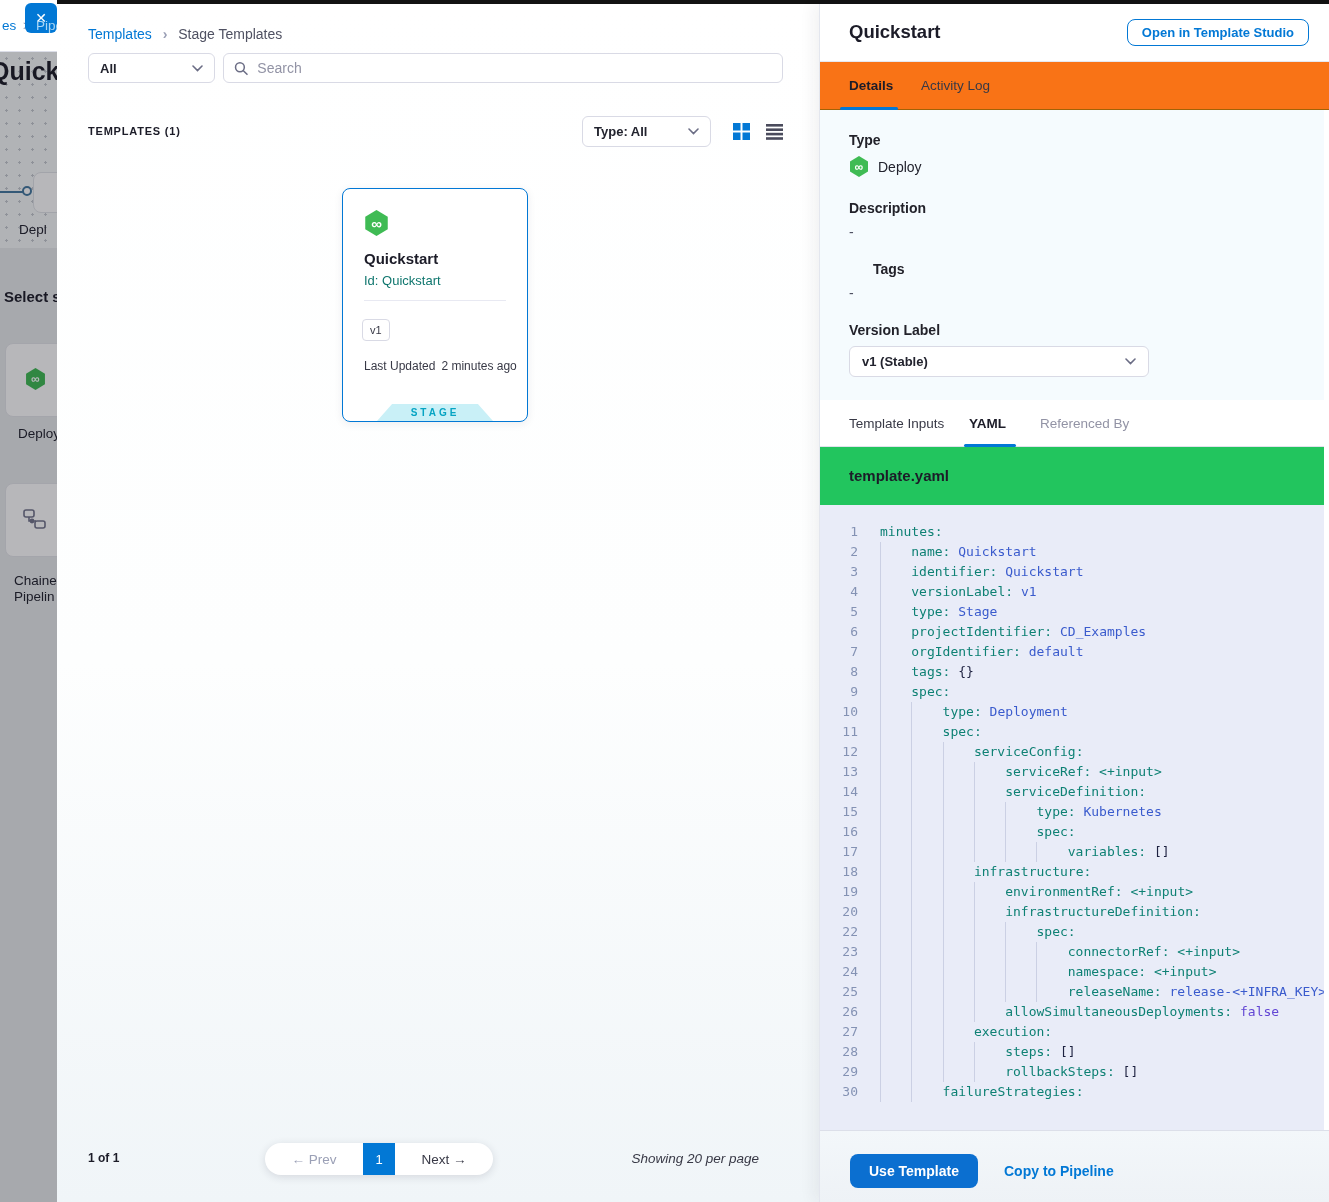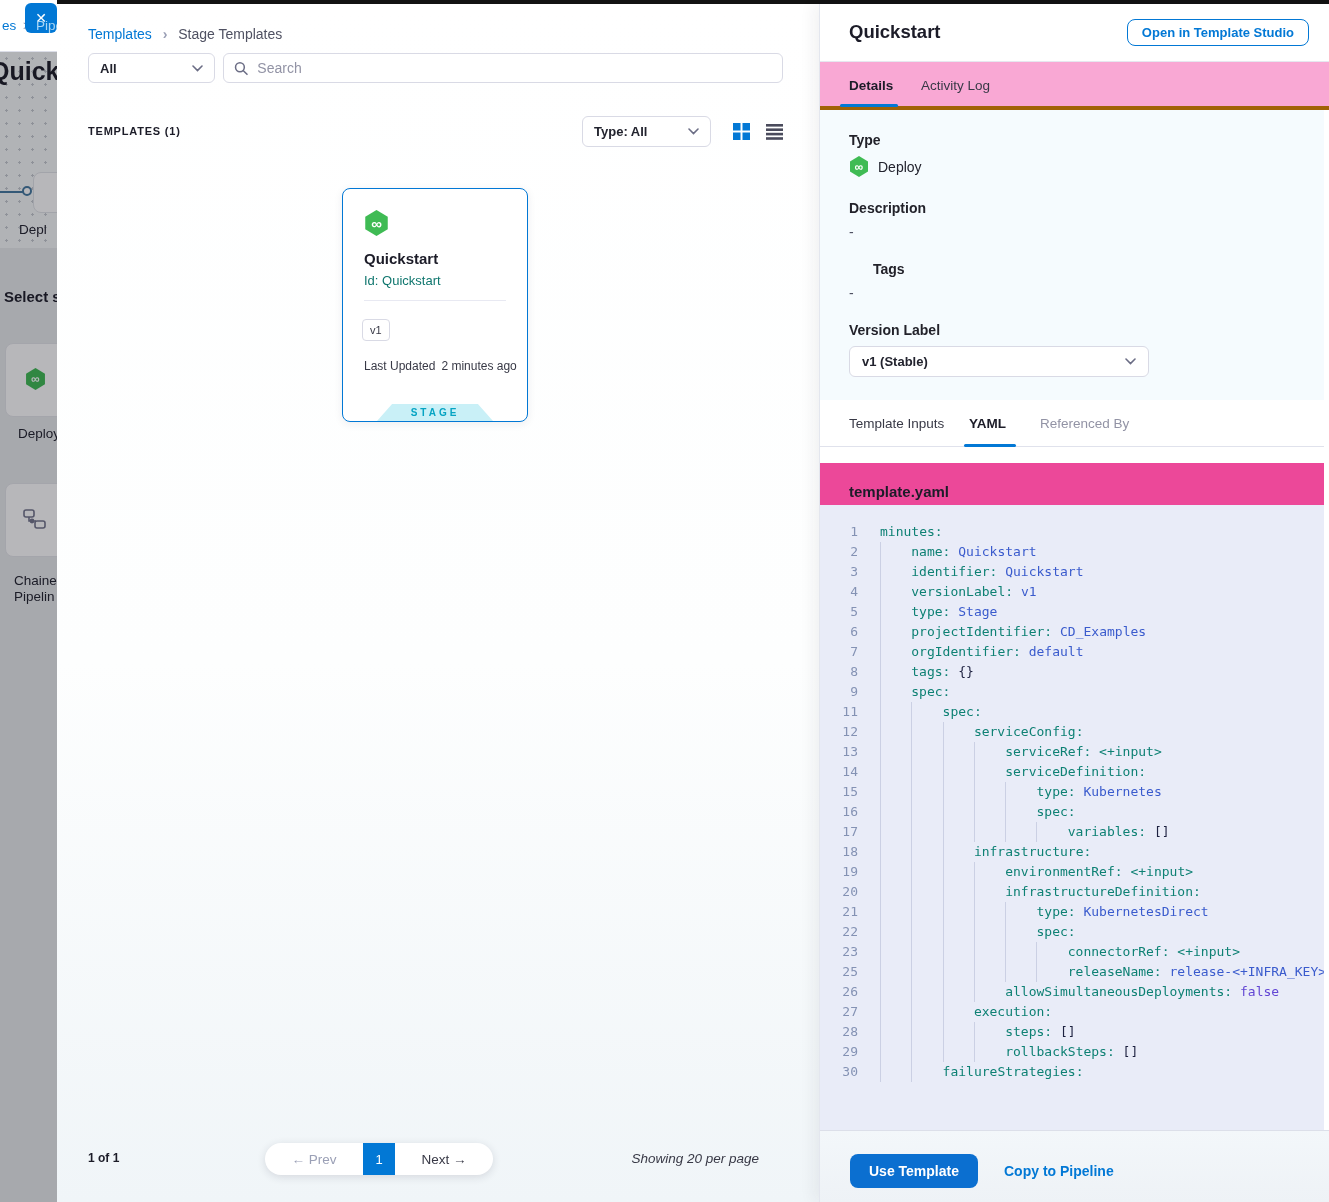--- a/index.html
+++ b/index.html
@@ -87,40 +87,40 @@
   .showing { position:absolute; right:60px; top:1147px; font-size:13.5px; color:#383946;font-style:italic; }
 
   
   .rpanel { position:absolute; left:819px; top:4px; width:510px; height:1198px; background:#fff;
     border-left:1px solid #e3e6ee; box-shadow:-6px 0 14px rgba(30,30,50,.06); }
   .rp-header { position:absolute; left:0; top:0; width:100%; height:58px; border-bottom:1px solid #e6e8f0; background:#fff; }
   .rp-title { position:absolute; left:29px; top:17px; font-size:18.5px; font-weight:bold; color:#1c1c28; }
   .studio-btn { position:absolute; right:20px; top:15px; height:27px; padding:0 14px; background:#fff;
     border:1.5px solid var(--accent-blue,#0278d5); border-radius:8px; color:var(--accent-blue,#0278d5);
     font-size:13px; font-weight:bold; display:flex; align-items:center; font-family:"Liberation Sans",sans-serif; }
-  .rp-tabs { position:absolute; left:0; top:58px; width:100%; height:48px; border-bottom:4px solid #a16207; background:#f9a8d4; }
+  .rp-tabs { position:absolute; left:0; top:58px; width:100%; height:48px; border-bottom:1px solid #a16207; background:#f97316; }
   .tab { position:absolute; top:16px; font-size:13.5px; }
   .tab.active { font-weight:bold; color:#1c1c28; }
   .tab.idle { color:#383946; }
   .tab.muted { color:#9293a5; }
   .tab-underline { position:absolute; bottom:-1px; height:3px; border-radius:2px; background:var(--accent-blue,#0278d5); }
 
   .rp-details { position:absolute; left:0; top:106px; width:100%; height:290px; background:#f5fbfe; }
   .d-label { position:absolute; left:29px; font-size:14px; font-weight:bold; color:#22222a; }
   .d-dash { position:absolute; left:29px; font-size:14px; color:#4f5162; }
   .type-row { position:absolute; left:29px; top:152px; display:flex; align-items:center; }
   .type-row .hex { width:20px; height:21px; }
   .type-row .hex span { font-size:12px; }
   .type-row .tv { margin-left:9px; font-size:14px; color:#22232e; }
   .ver-select { position:absolute; left:29px; top:342px; width:300px; height:31px; background:#fff; border:1px solid #d9dae5;
     border-radius:6px; display:flex; align-items:center; justify-content:space-between; padding:0 12px; }
   .ver-select .lbl { font-size:13px; font-weight:bold; color:#22232e; }
 
   .rp-subtabs { position:absolute; left:0; top:396px; width:100%; height:47px; border-bottom:1px solid #e0e2ec; background:#fff; }
-  .rp-filehead { position:absolute; left:0; top:459px; width:100%; height:58px; background:#ec4899; }
+  .rp-filehead { position:absolute; left:0; top:443px; width:100%; height:58px; background:#22c55e; }
   .file-name { position:absolute; left:29px; top:20px; font-size:15px; font-weight:bold; color:#1c1c28; }
 
   .yaml-block { position:absolute; left:0; top:501px; width:100%; height:625px; background:var(--yaml-bg,#e9ecf8);
     overflow:hidden; padding-top:17px; }
   .yline { display:flex; height:20px; font-family:"DejaVu Sans Mono",monospace; font-size:13px; line-height:20px; white-space:pre; }
   .lnum { width:38px; text-align:right; color:#8492b4; flex:none; }
   .lcode { margin-left:22px; white-space:pre; overflow:hidden; }
   .ig { display:inline-block; width:4ch; height:20px; border-left:1px solid #cbd0e4; vertical-align:top; }
   .ykey { color:var(--yaml-key,#0e8174); }
   .yval.blue { color:var(--yaml-value,#3a5bcd); }
@@ -301,33 +301,34 @@
       <div>
           <div class="yline"><span class="lnum">1</span><span class="lcode"><span class="ykey">minutes:</span></span></div>
           <div class="yline"><span class="lnum">2</span><span class="lcode"><span class="ig"></span><span class="ykey">name:</span> <span class="yval blue">Quickstart</span></span></div>
           <div class="yline"><span class="lnum">3</span><span class="lcode"><span class="ig"></span><span class="ykey">identifier:</span> <span class="yval blue">Quickstart</span></span></div>
           <div class="yline"><span class="lnum">4</span><span class="lcode"><span class="ig"></span><span class="ykey">versionLabel:</span> <span class="yval blue">v1</span></span></div>
           <div class="yline"><span class="lnum">5</span><span class="lcode"><span class="ig"></span><span class="ykey">type:</span> <span class="yval blue">Stage</span></span></div>
           <div class="yline"><span class="lnum">6</span><span class="lcode"><span class="ig"></span><span class="ykey">projectIdentifier:</span> <span class="yval blue">CD_Examples</span></span></div>
           <div class="yline"><span class="lnum">7</span><span class="lcode"><span class="ig"></span><span class="ykey">orgIdentifier:</span> <span class="yval blue">default</span></span></div>
           <div class="yline"><span class="lnum">8</span><span class="lcode"><span class="ig"></span><span class="ykey">tags:</span> <span class="yval plain">{}</span></span></div>
           <div class="yline"><span class="lnum">9</span><span class="lcode"><span class="ig"></span><span class="ykey">spec:</span></span></div>
+          <div class="yline"><span class="lnum">10</span><span class="lcode"><span class="ig"></span><span class="ig"></span><span class="ykey">type:</span> <span class="yval blue">Deployment</span></span></div>
           <div class="yline"><span class="lnum">11</span><span class="lcode"><span class="ig"></span><span class="ig"></span><span class="ykey">spec:</span></span></div>
           <div class="yline"><span class="lnum">12</span><span class="lcode"><span class="ig"></span><span class="ig"></span><span class="ig"></span><span class="ykey">serviceConfig:</span></span></div>
           <div class="yline"><span class="lnum">13</span><span class="lcode"><span class="ig"></span><span class="ig"></span><span class="ig"></span><span class="ig"></span><span class="ykey">serviceRef:</span> <span class="yval teal">&lt;+input&gt;</span></span></div>
           <div class="yline"><span class="lnum">14</span><span class="lcode"><span class="ig"></span><span class="ig"></span><span class="ig"></span><span class="ig"></span><span class="ykey">serviceDefinition:</span></span></div>
           <div class="yline"><span class="lnum">15</span><span class="lcode"><span class="ig"></span><span class="ig"></span><span class="ig"></span><span class="ig"></span><span class="ig"></span><span class="ykey">type:</span> <span class="yval blue">Kubernetes</span></span></div>
           <div class="yline"><span class="lnum">16</span><span class="lcode"><span class="ig"></span><span class="ig"></span><span class="ig"></span><span class="ig"></span><span class="ig"></span><span class="ykey">spec:</span></span></div>
           <div class="yline"><span class="lnum">17</span><span class="lcode"><span class="ig"></span><span class="ig"></span><span class="ig"></span><span class="ig"></span><span class="ig"></span><span class="ig"></span><span class="ykey">variables:</span> <span class="yval plain">[]</span></span></div>
           <div class="yline"><span class="lnum">18</span><span class="lcode"><span class="ig"></span><span class="ig"></span><span class="ig"></span><span class="ykey">infrastructure:</span></span></div>
           <div class="yline"><span class="lnum">19</span><span class="lcode"><span class="ig"></span><span class="ig"></span><span class="ig"></span><span class="ig"></span><span class="ykey">environmentRef:</span> <span class="yval teal">&lt;+input&gt;</span></span></div>
           <div class="yline"><span class="lnum">20</span><span class="lcode"><span class="ig"></span><span class="ig"></span><span class="ig"></span><span class="ig"></span><span class="ykey">infrastructureDefinition:</span></span></div>
-          <div class="yline"><span class="lnum">21</span><span class="lcode"><span class="ig"></span><span class="ig"></span><span class="ig"></span><span class="ig"></span><span class="ig"></span><span class="ykey">type:</span> <span class="yval blue">KubernetesDirect</span></span></div>
           <div class="yline"><span class="lnum">22</span><span class="lcode"><span class="ig"></span><span class="ig"></span><span class="ig"></span><span class="ig"></span><span class="ig"></span><span class="ykey">spec:</span></span></div>
           <div class="yline"><span class="lnum">23</span><span class="lcode"><span class="ig"></span><span class="ig"></span><span class="ig"></span><span class="ig"></span><span class="ig"></span><span class="ig"></span><span class="ykey">connectorRef:</span> <span class="yval teal">&lt;+input&gt;</span></span></div>
+          <div class="yline"><span class="lnum">24</span><span class="lcode"><span class="ig"></span><span class="ig"></span><span class="ig"></span><span class="ig"></span><span class="ig"></span><span class="ig"></span><span class="ykey">namespace:</span> <span class="yval teal">&lt;+input&gt;</span></span></div>
           <div class="yline"><span class="lnum">25</span><span class="lcode"><span class="ig"></span><span class="ig"></span><span class="ig"></span><span class="ig"></span><span class="ig"></span><span class="ig"></span><span class="ykey">releaseName:</span> <span class="yval blue">release-&lt;+INFRA_KEY&gt;</span></span></div>
           <div class="yline"><span class="lnum">26</span><span class="lcode"><span class="ig"></span><span class="ig"></span><span class="ig"></span><span class="ig"></span><span class="ykey">allowSimultaneousDeployments:</span> <span class="yval violet">false</span></span></div>
           <div class="yline"><span class="lnum">27</span><span class="lcode"><span class="ig"></span><span class="ig"></span><span class="ig"></span><span class="ykey">execution:</span></span></div>
           <div class="yline"><span class="lnum">28</span><span class="lcode"><span class="ig"></span><span class="ig"></span><span class="ig"></span><span class="ig"></span><span class="ykey">steps:</span> <span class="yval plain">[]</span></span></div>
           <div class="yline"><span class="lnum">29</span><span class="lcode"><span class="ig"></span><span class="ig"></span><span class="ig"></span><span class="ig"></span><span class="ykey">rollbackSteps:</span> <span class="yval plain">[]</span></span></div>
           <div class="yline"><span class="lnum">30</span><span class="lcode"><span class="ig"></span><span class="ig"></span><span class="ykey">failureStrategies:</span></span></div>
         </div>
     </div>
 
     <div class="scroll-strip"></div>

